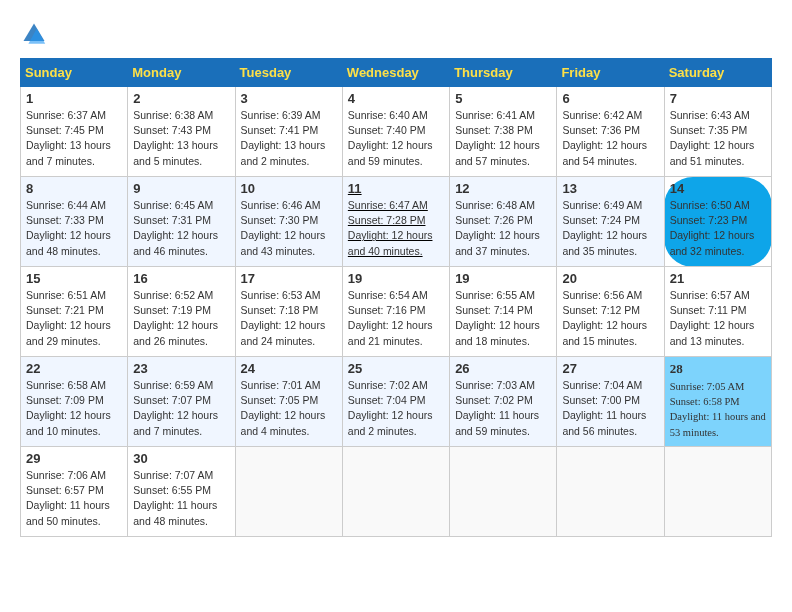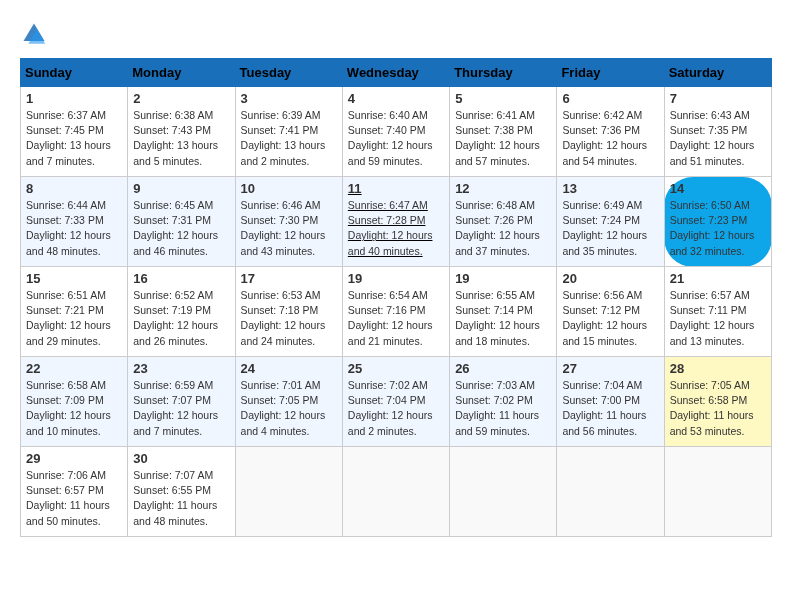--- a/index.html
+++ b/index.html
@@ -37,21 +37,21 @@
       font-size: 16px;
       color: #555;
     }
     .calendar {
       width: 100%;
       border-collapse: collapse;
       font-size: 11px;
     }
     .calendar th {
       background-color: #1a6fba;
-      color: #000000;
+      color: #fde047;
       padding: 6px 4px;
       text-align: left;
       font-size: 13px;
       border: 1px solid #1a6fba;
     }
     .calendar td {
       vertical-align: top;
       padding: 4px 5px;
       border: 1px solid #ccc;
       width: calc(100% / 7);
@@ -220,21 +220,21 @@
           <div class="day-info">Sunrise: 7:02 AM<br>Sunset: 7:04 PM<br>Daylight: 12 hours and 2 minutes.</div>
         </td>
         <td style="background: rgb(240, 246, 255);">
           <span class="day-num">26</span>
           <div class="day-info">Sunrise: 7:03 AM<br>Sunset: 7:02 PM<br>Daylight: 11 hours and 59 minutes.</div>
         </td>
         <td style="background: rgb(240, 246, 255);">
           <span class="day-num">27</span>
           <div class="day-info">Sunrise: 7:04 AM<br>Sunset: 7:00 PM<br>Daylight: 11 hours and 56 minutes.</div>
         </td>
-        <td style="background: #fef9c3;">
+        <td style="background: #7dd3fc; font-family: Liberation Serif, serif;">
           <span class="day-num">28</span>
           <div class="day-info">Sunrise: 7:05 AM<br>Sunset: 6:58 PM<br>Daylight: 11 hours and 53 minutes.</div>
         </td>
       </tr>
       <tr>
         <td style="background: rgb(255, 255, 255);">
           <span class="day-num">29</span>
           <div class="day-info">Sunrise: 7:06 AM<br>Sunset: 6:57 PM<br>Daylight: 11 hours and 50 minutes.</div>
         </td>
         <td style="background: rgb(255, 255, 255);">

